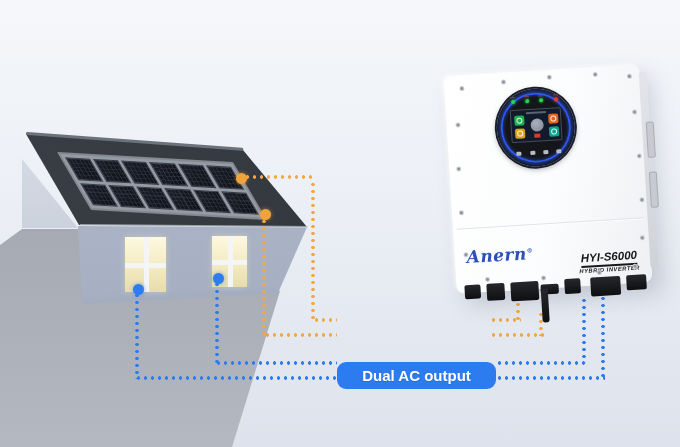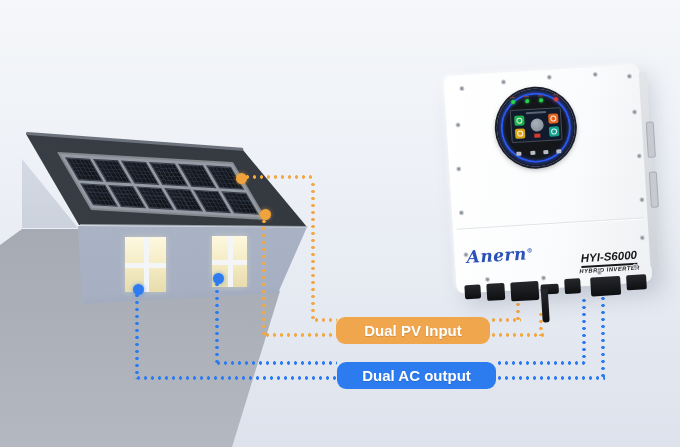--- a/index.html
+++ b/index.html
@@ -233,16 +233,15 @@
       <span class="screw" style="left: 187px; top: 46px;"></span>
       <span class="screw" style="left: 189px; top: 90px;"></span>
       <span class="screw" style="left: 189px; top: 134px;"></span>
       <span class="screw" style="left: 187px; top: 172px;"></span>
       <span class="screw" style="left: 30px; top: 204px;"></span>
       <span class="screw" style="left: 86px; top: 206px;"></span>
       <span class="screw" style="left: 142px; top: 204px;"></span>
       <span class="screw" style="left: 178px; top: 200px;"></span>
     </div>
 
-  <div class="chip pv" style="background: rgb(240, 166, 77);">Dual PV Input</div>
   <div class="chip ac" style="background: rgb(45, 124, 239);">Dual AC output</div>
 
 </div>
 
 </body></html>

